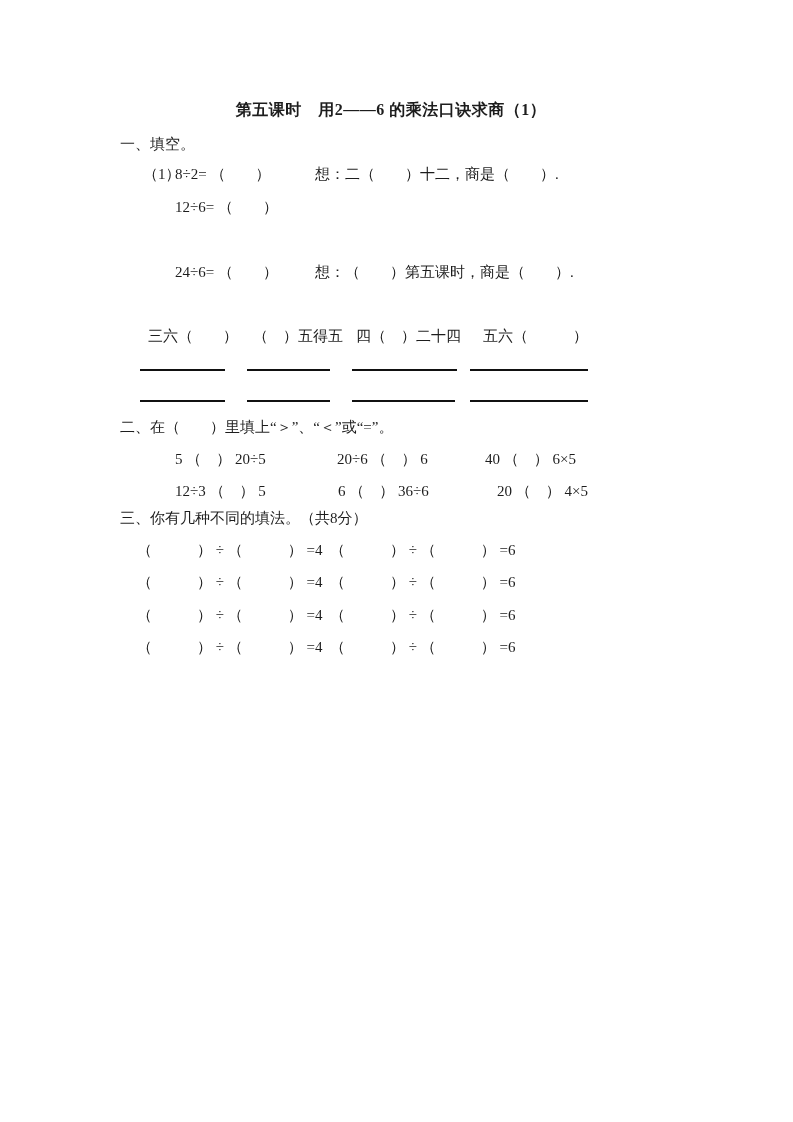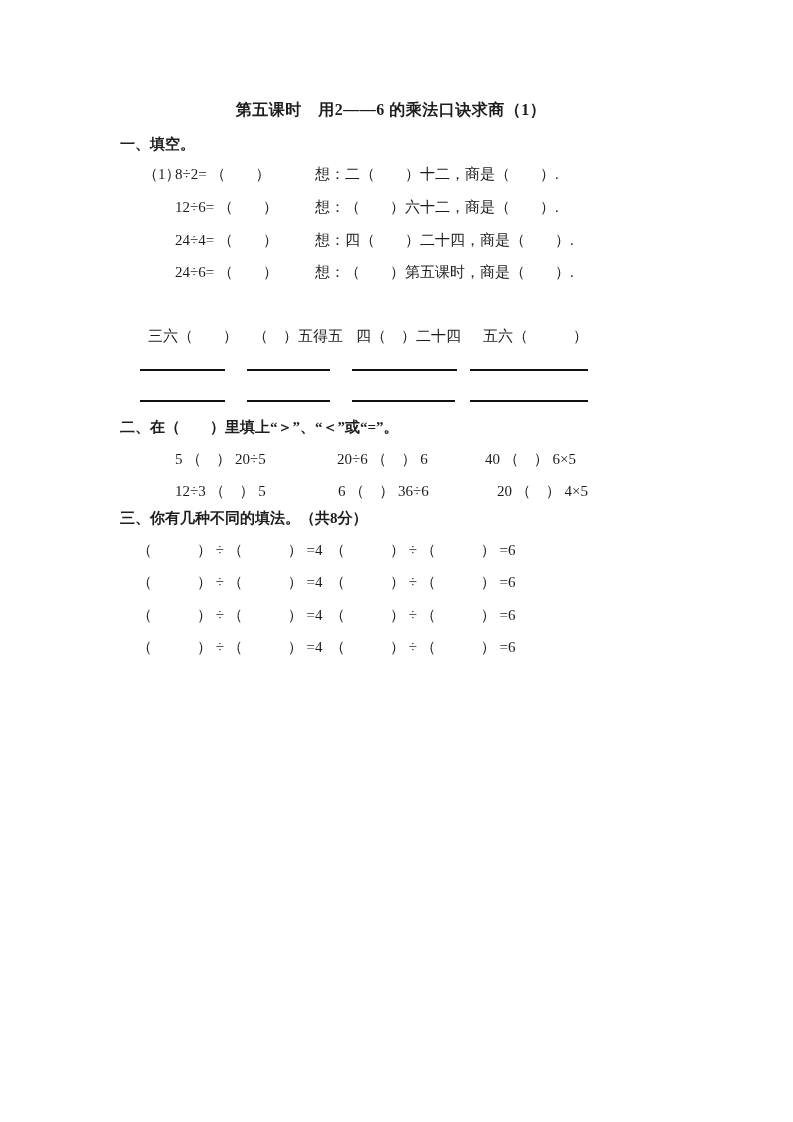--- a/index.html
+++ b/index.html
@@ -2,21 +2,21 @@
 <html><head>
 <meta charset="utf-8">
 <style>
   html,body{margin:0;padding:0;background:#ffffff;}
   body{
     width:793px;height:1122px;position:relative;overflow:hidden;
     font-family:"Liberation Serif","DejaVu Serif",serif;
     color:#1d1d1d;font-size:15px;
   }
   .abs{position:absolute;white-space:pre;line-height:18px;}
-  .b{font-weight:bold;}
+  .b{font-weight:normal;}
   .title{
     top:101px;left:0;width:782px;text-align:center;
     font-size:16px;font-weight:bold;letter-spacing:0.5px;
   }
   .prow{display:flex;white-space:pre;}
   .c1{width:32px;display:inline-block;white-space:pre;}
   .c2{width:140px;display:inline-block;white-space:pre;}
   .ul{position:absolute;height:2px;background:#111111;}
   .pg{position:absolute;inset:0;}
 </style>
@@ -30,26 +30,20 @@
   <div class="abs b" style="left:120px;top:135px">一、填空。</div>
 
   <div class="abs prow" style="left:143px;top:165px">
     <span class="c1">（1）</span>
     <span class="c2">8÷2= （　　）</span>
     <span>想：二（　　）十二，商是（　　）.</span>
   </div>
   <div class="abs prow" style="left:143px;top:198px">
     <span class="c1"></span>
     <span class="c2">12÷6= （　　）</span>
-    <span>想：（　　）六十二，商是（　　）.</span>
-  </div>
-  <div class="abs prow" style="left:143px;top:231px">
-    <span class="c1"></span>
-    <span class="c2">24÷4= （　　）</span>
-    <span>想：四（　　）二十四，商是（　　）.</span>
   </div>
   <div class="abs prow" style="left:143px;top:263px">
     <span class="c1"></span>
     <span class="c2">24÷6= （　　）</span>
     <span>想：（　　）第五课时，商是（　　）.</span>
   </div>
 
 
   <span class="abs" style="left:148px;top:327px">三六（　　）</span>
   <span class="abs" style="left:253px;top:327px">（　）五得五</span>

